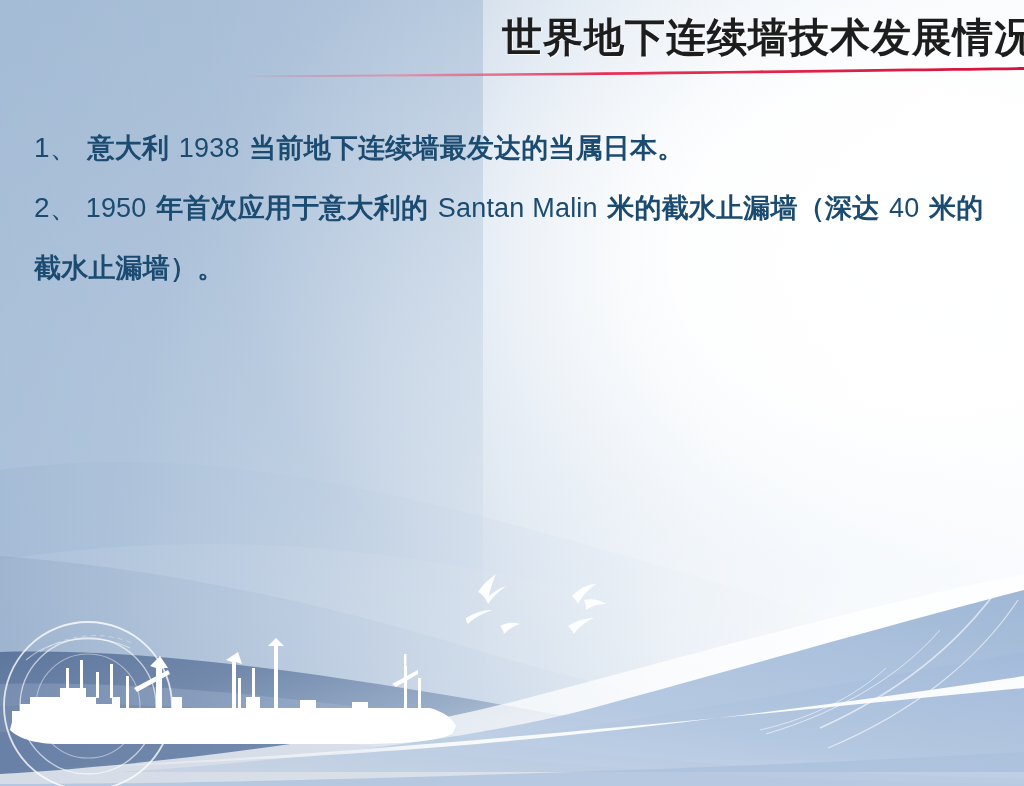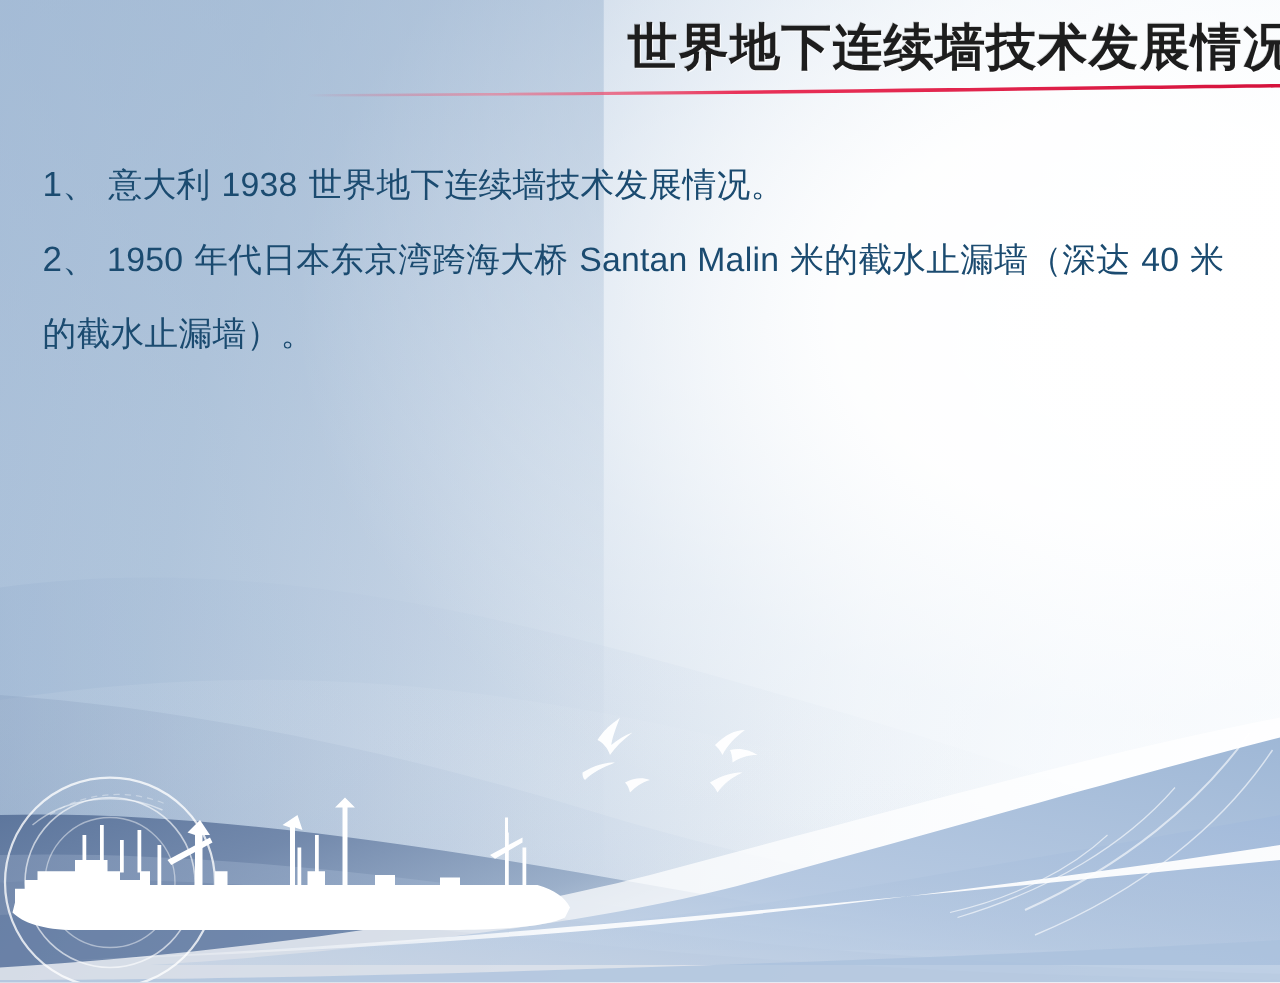--- a/index.html
+++ b/index.html
@@ -71,21 +71,21 @@
     line-height: 59px;
     letter-spacing: 0.2px;
   }
   .para {
     margin: 0;
     white-space: normal;
     text-indent: 0;
   }
   .cjk {
     font-family: "DejaVu Serif", "Liberation Serif", serif;
-    font-weight: 400;
+    font-weight: 700;
     text-align: center;
   }
   .lat {
     font-family: "Liberation Sans", "DejaVu Sans", sans-serif;
     font-weight: 400;
     text-align: right;
   }
   .num-lead {
     font-family: "Liberation Sans", "DejaVu Sans", sans-serif;
     font-size: 28px;
@@ -140,23 +140,23 @@
           <stop offset="58%" stop-color="#e8204a" stop-opacity="0.92"></stop>
           <stop offset="100%" stop-color="#d5123c" stop-opacity="1"></stop>
         </linearGradient>
       </defs>
       <path d="M0,12.4 C250,12.0 520,9.4 760,6.4 C880,4.9 960,3.9 1024,3.1 L1024,6.0 C960,6.8 880,7.8 760,9.3 C520,12.3 250,13.6 0,13.9 Z" fill="url(#redFade)"></path>
     </svg>
   </div>
 
   <div class="body-block">
 
-    <p class="para"><span class="num-lead">1、</span><span class="cjk"> 意大利 </span><span class="lat">1938</span><span class="cjk"> 世界地下连续墙技术发展情况。</span></p>
-
-    <p class="para"><span class="num-lead">2、</span><span class="lat"> 1950</span><span class="cjk"> 年代日本东京湾跨海大桥 </span><span class="lat">Santan Malin</span><span class="cjk"> 米的截水止漏墙（深达 </span><span class="lat">40</span><span class="cjk"> 米的截水止漏墙）。</span></p>
+    <p class="para"><span class="num-lead">1、</span><span class="cjk"> 意大利 </span><span class="lat">1938</span><span class="cjk"> 当前地下连续墙最发达的当属日本。</span></p>
+
+    <p class="para"><span class="num-lead">2、</span><span class="lat"> 1950</span><span class="cjk"> 年首次应用于意大利的 </span><span class="lat">Santan Malin</span><span class="cjk"> 米的截水止漏墙（深达 </span><span class="lat">40</span><span class="cjk"> 米的截水止漏墙）。</span></p>
 
 
 
 
   </div>
 
   <svg class="bottom-art" viewBox="0 0 1024 230" preserveAspectRatio="none" aria-hidden="true">
     <defs>
       <linearGradient id="seaDeep" x1="0" y1="0" x2="1" y2="0.4">
         <stop offset="0%" stop-color="#5a739a" stop-opacity="0.95"></stop>

